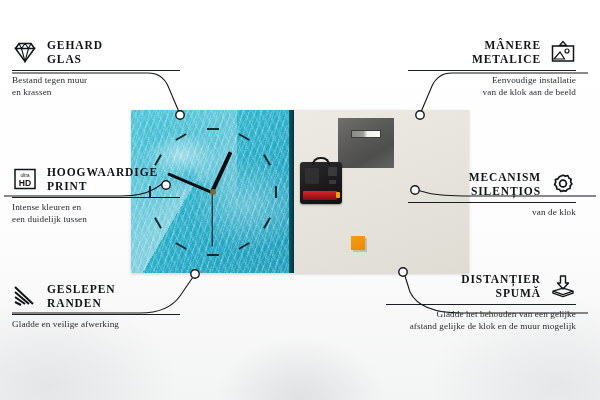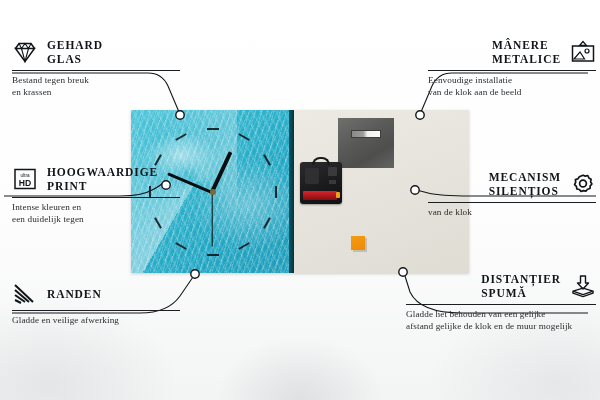--- a/index.html
+++ b/index.html
@@ -105,21 +105,21 @@
   }
 
   
   #wires { position:absolute; inset:0; width:600px; height:400px; z-index:9; pointer-events:none; }
   #wires path { fill:none; stroke:#14171a; stroke-width:1.1; }
   #wires circle.node { fill:#ffffff; stroke:#14171a; stroke-width:1.4; }
 
   
   .feat { position:absolute; width:168px; z-index:11; }
   .feat.left { left:12px; text-align:left; }
-  .feat.right { right:4px; text-align:left; }
+  .feat.right { right:24px; text-align:right; }
 
   .feat-head { display:flex; align-items:center; gap:9px; }
   .feat.right .feat-head { flex-direction:row-reverse; }
   .feat-title {
     font-family:"Liberation Serif", serif;
     font-size:11.5px; font-weight:700; letter-spacing:.9px;
     color:#111418; line-height:14px; text-transform:uppercase;
   }
   .feat-icon { width:26px; height:24px; flex:0 0 auto; display:block; }
   .rule { height:1px; background:#1b1e21; margin:4px 0 4px 0; width:100%; }
@@ -206,53 +206,54 @@
         <path d="M7 3.5 L9.5 8.5 L13 3.5 L16.5 8.5 L19 3.5" fill="none" stroke="#111418" stroke-width="1.1"></path>
         <path d="M9.5 8.5 L13 21.5 L16.5 8.5" fill="none" stroke="#111418" stroke-width="1.1"></path>
       </svg>
       <div class="feat-title">
         <div>GEHARD</div>
         <div>GLAS</div>
       </div>
     </div>
     <div class="rule"></div>
     <div class="feat-sub">
-      <div>Bestand tegen breuk</div>
+      <div>Bestand tegen muur</div>
       <div>en krassen</div>
     </div>
   </div>
 
   <div class="feat left" style="top:165px;">
     <div class="feat-head">
       <svg class="feat-icon" viewBox="0 0 26 24">
         <rect x="3" y="2.5" width="20" height="19" fill="none" stroke="#111418" stroke-width="1.5"></rect>
         <text x="13" y="10" font-family="Liberation Sans, sans-serif" font-size="4.6" text-anchor="middle" fill="#111418">ultra</text>
         <text x="13" y="18.5" font-family="Liberation Sans, sans-serif" font-size="8.6" font-weight="bold" text-anchor="middle" fill="#111418">HD</text>
       </svg>
       <div class="feat-title">
         <div>HOOGWAARDIGE</div>
         <div>PRINT</div>
       </div>
     </div>
     <div class="rule"></div>
     <div class="feat-sub">
       <div>Intense kleuren en</div>
-      <div>een duidelijk tegen</div>
+      <div>een duidelijk tussen</div>
     </div>
   </div>
 
   <div class="feat left" style="top:282px;">
     <div class="feat-head">
       <svg class="feat-icon" viewBox="0 0 26 24">
         <path d="M3 3 L21 20" stroke="#111418" stroke-width="2" fill="none"></path>
         <path d="M3 8 L17 20" stroke="#111418" stroke-width="2" fill="none"></path>
         <path d="M3 13 L13 20" stroke="#111418" stroke-width="2" fill="none"></path>
         <path d="M3 18 L9 21" stroke="#111418" stroke-width="2" fill="none"></path>
       </svg>
       <div class="feat-title">
+        <div>GESLEPEN</div>
         <div>RANDEN</div>
       </div>
     </div>
     <div class="rule"></div>
     <div class="feat-sub">
       <div>Gladde en veilige afwerking</div>
     </div>
   </div>
 
   <div class="feat right" style="top:38px;">

